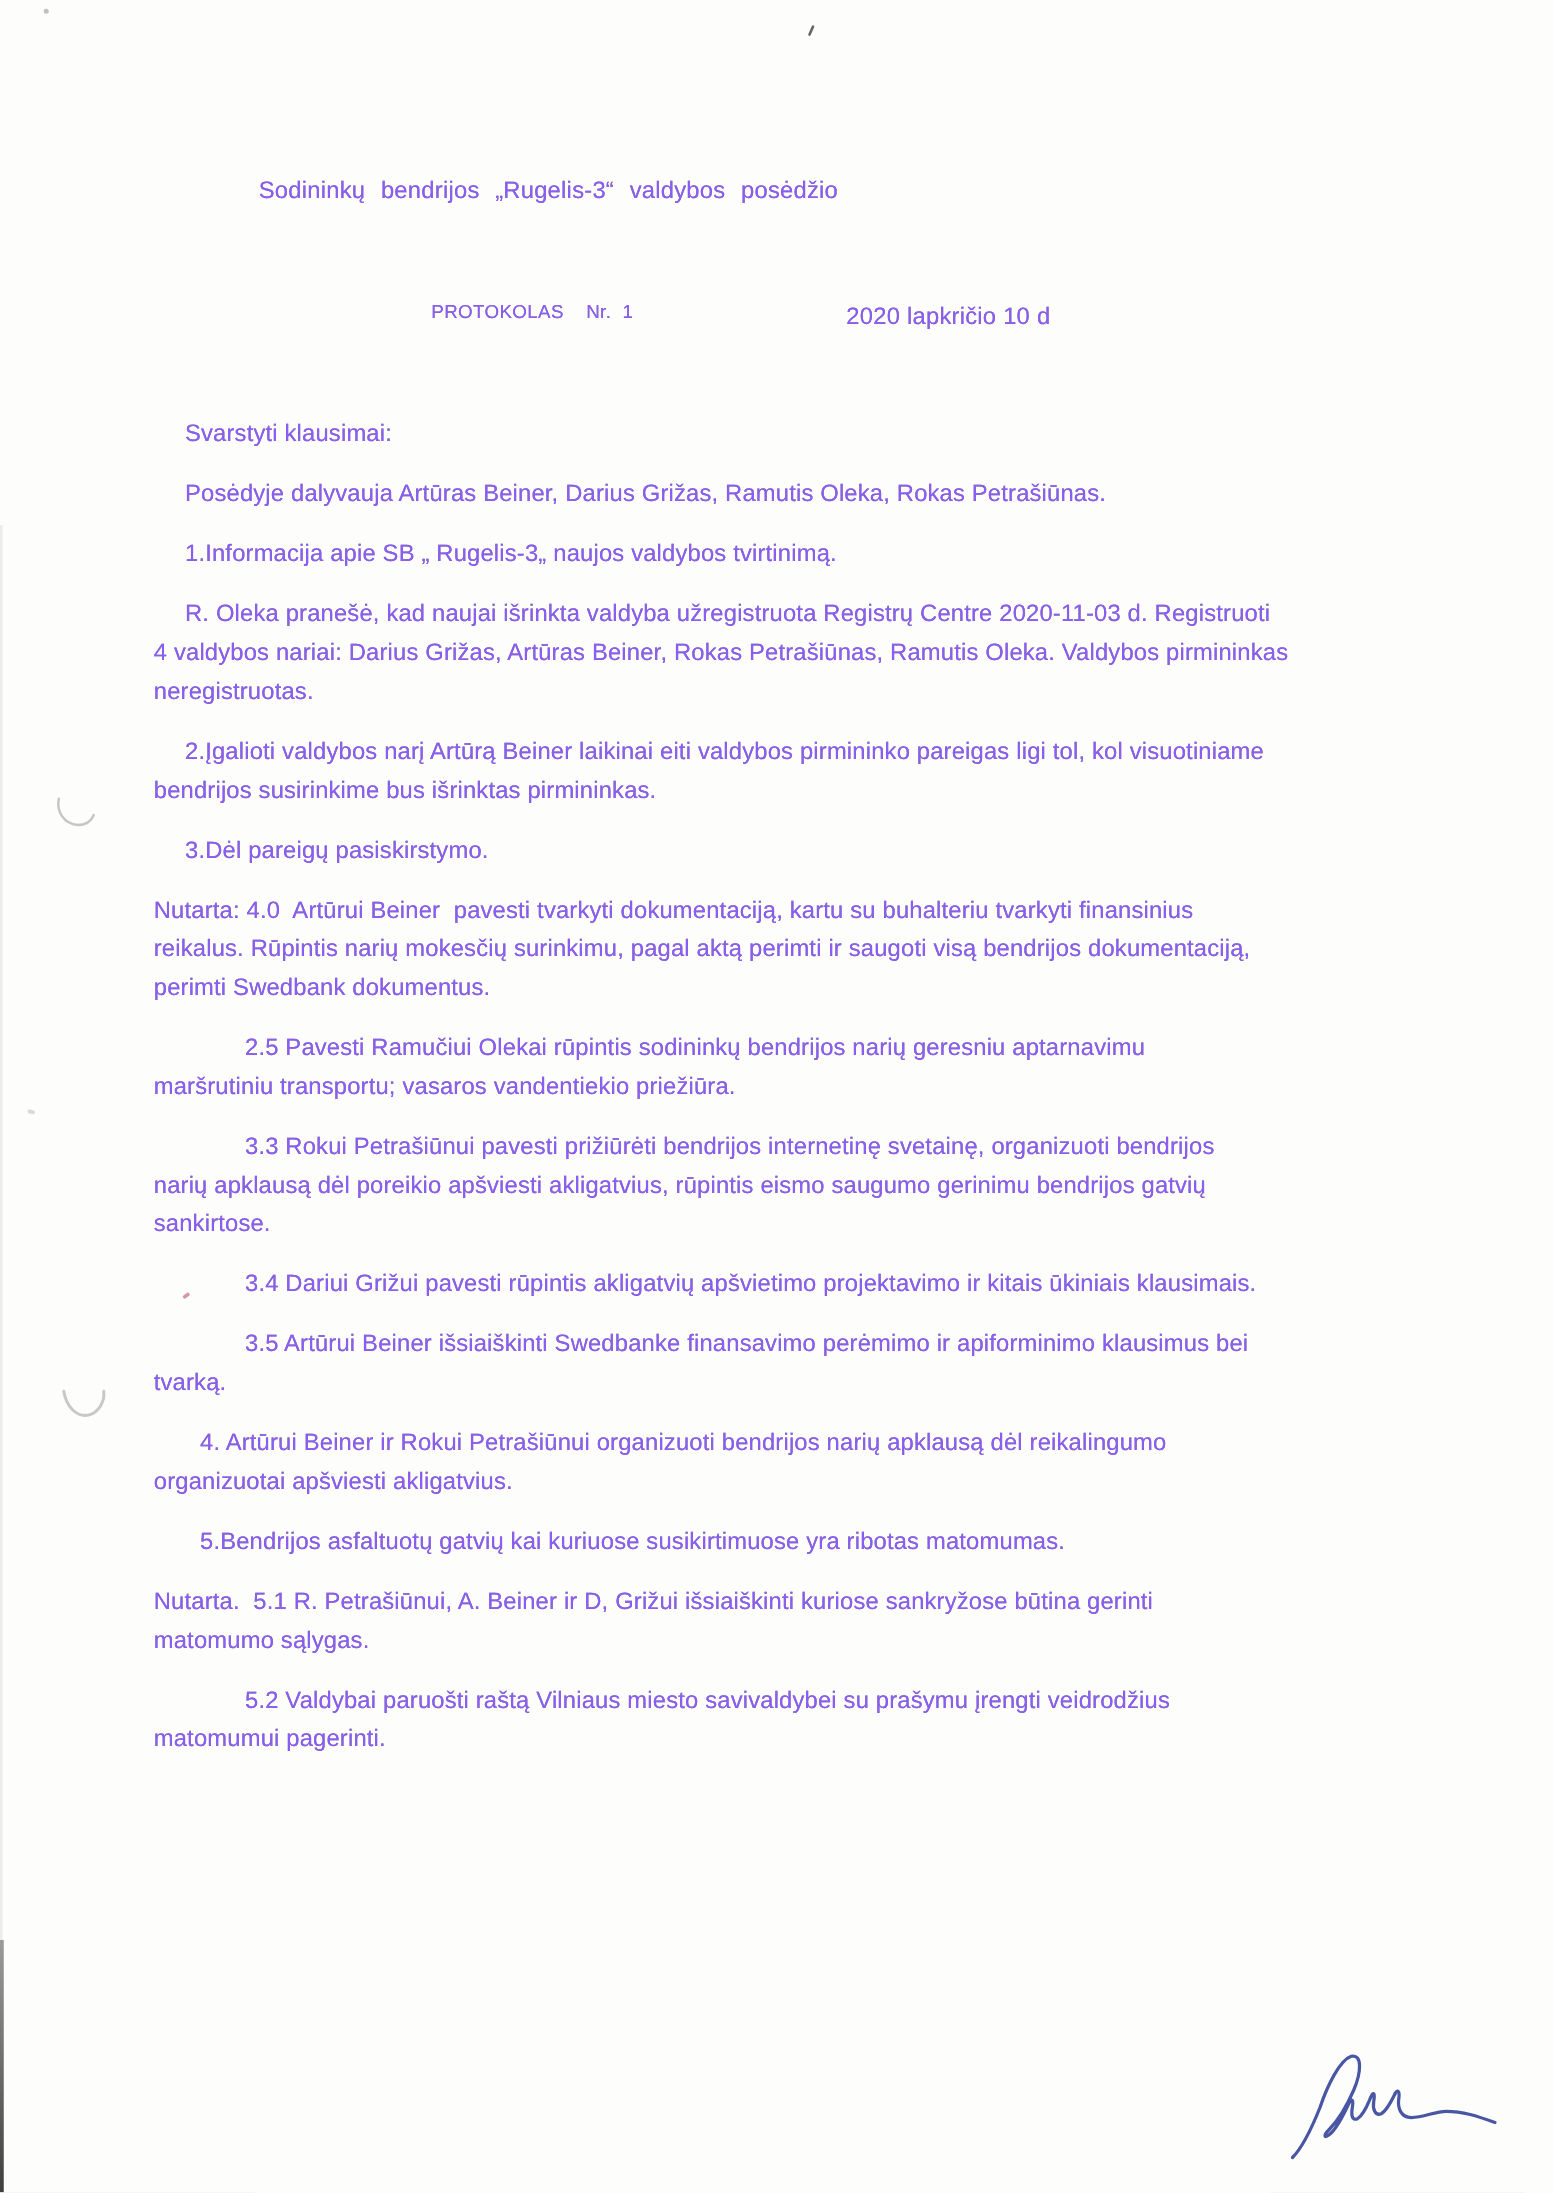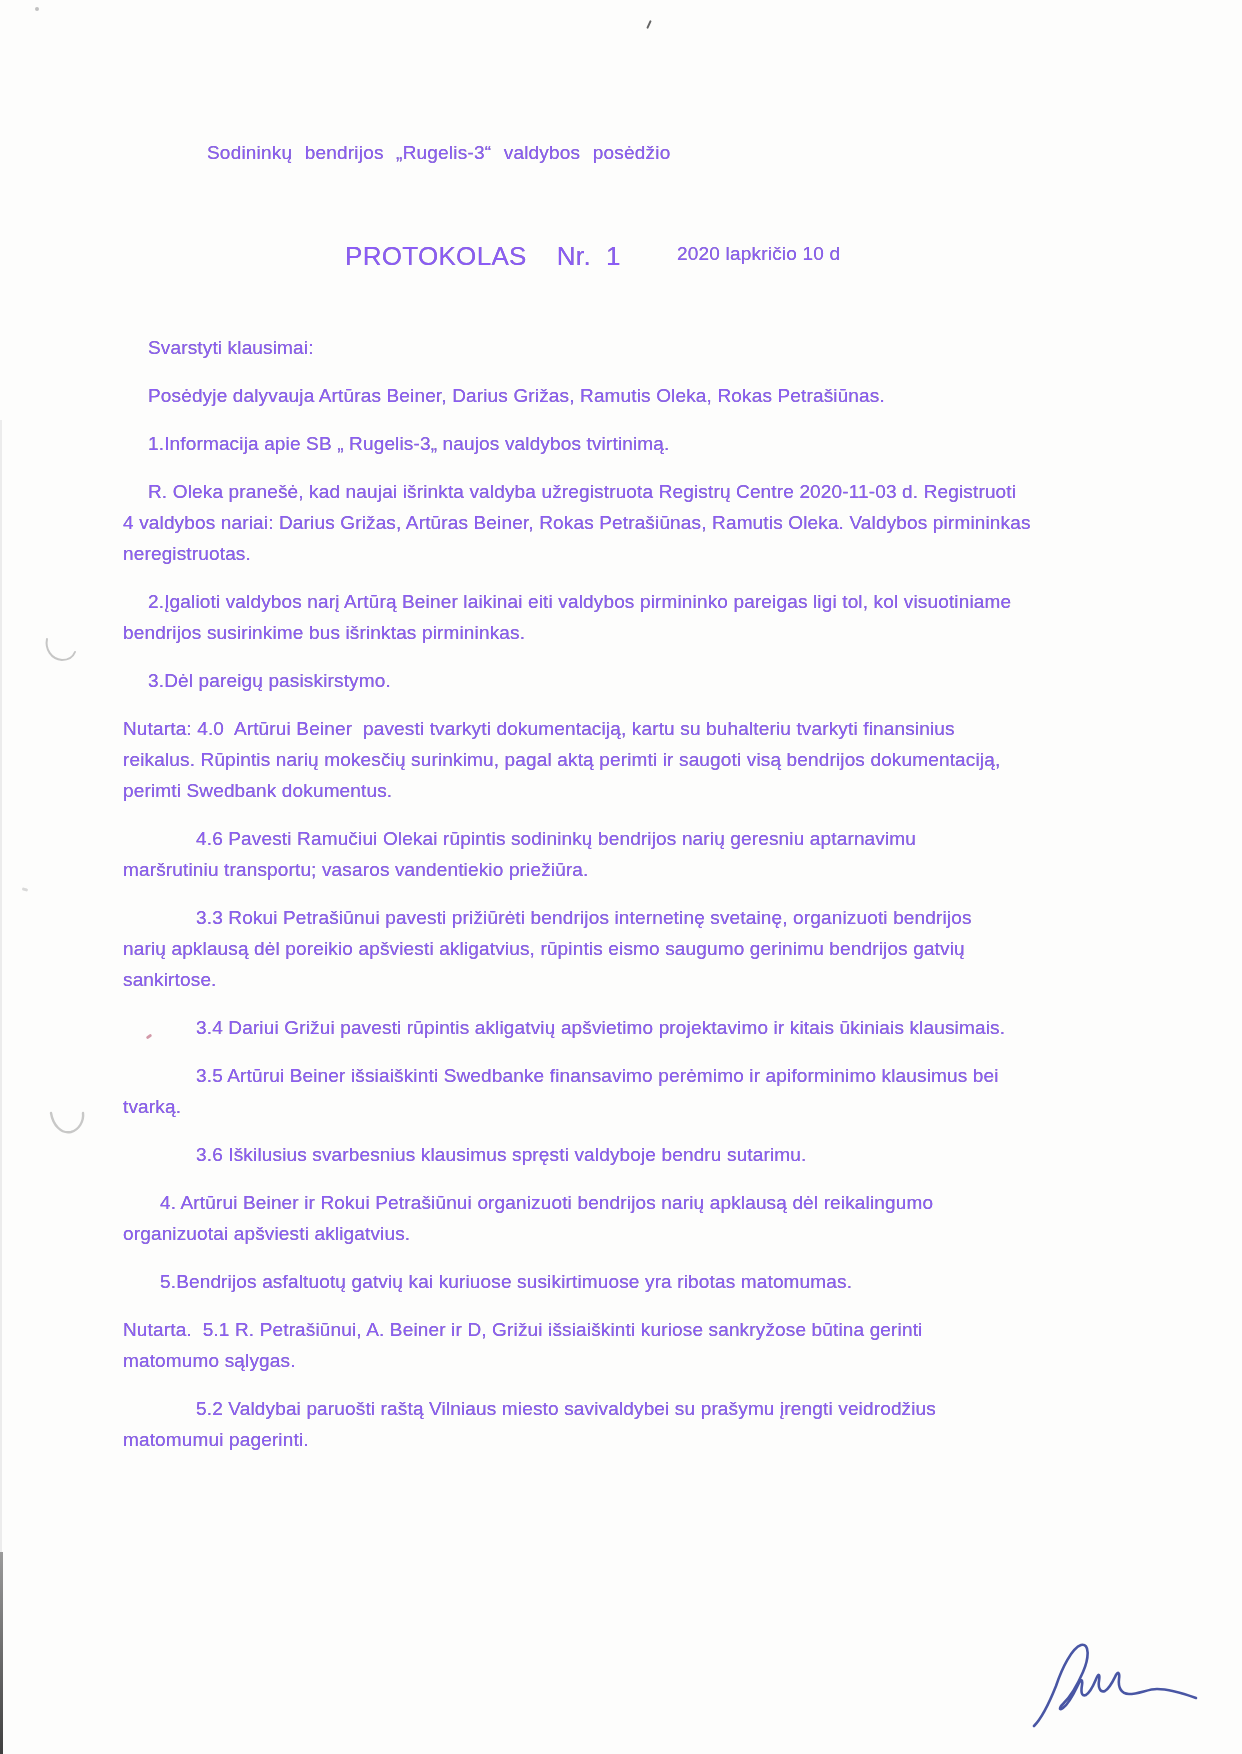--- a/index.html
+++ b/index.html
@@ -16,21 +16,21 @@
     overflow: hidden;
     text-shadow: 0 0 0.5px rgba(20,20,20,0.55);
   }
   .doc-title {
     position: absolute; left: 207px; top: 142px;
     font-size: 19px; word-spacing: 7px; letter-spacing: 0.2px;
     white-space: pre;
   }
   .protocol-label {
     position: absolute; left: 345px; top: 241px;
-    font-size: 26px; white-space: pre; letter-spacing: 0.3px;
+    font-size: 15px; white-space: pre; letter-spacing: 0.3px;
   }
   .protocol-date {
     position: absolute; left: 677px; top: 243px;
     font-size: 19px; letter-spacing: 0.2px; text-align: center;
   }
   .body-text {
     position: absolute; left: 123px; top: 332px; width: 1010px;
     font-size: 19px; line-height: 31px; letter-spacing: 0.15px;
   }
   .body-text p {
@@ -91,29 +91,28 @@
     <p class="ind-1">1.Informacija apie SB „ Rugelis-3„ naujos valdybos tvirtinimą.</p>
     <p class="ind-1">R. Oleka pranešė, kad naujai išrinkta valdyba užregistruota Registrų Centre 2020-11-03 d. Registruoti
 4 valdybos nariai: Darius Grižas, Artūras Beiner, Rokas Petrašiūnas, Ramutis Oleka. Valdybos pirmininkas
 neregistruotas.</p>
     <p class="ind-1">2.Įgalioti valdybos narį Artūrą Beiner laikinai eiti valdybos pirmininko pareigas ligi tol, kol visuotiniame
 bendrijos susirinkime bus išrinktas pirmininkas.</p>
     <p class="ind-1">3.Dėl pareigų pasiskirstymo.</p>
     <p class="ind-0">Nutarta: 4.0  Artūrui Beiner  pavesti tvarkyti dokumentaciją, kartu su buhalteriu tvarkyti finansinius
 reikalus. Rūpintis narių mokesčių surinkimu, pagal aktą perimti ir saugoti visą bendrijos dokumentaciją,
 perimti Swedbank dokumentus.</p>
-    <p class="ind-2">4.6 Pavesti Ramučiui Olekai rūpintis sodininkų bendrijos narių geresniu aptarnavimu
+    <p class="ind-2">2.5 Pavesti Ramučiui Olekai rūpintis sodininkų bendrijos narių geresniu aptarnavimu
 maršrutiniu transportu; vasaros vandentiekio priežiūra.</p>
     <p class="ind-2">3.3 Rokui Petrašiūnui pavesti prižiūrėti bendrijos internetinę svetainę, organizuoti bendrijos
 narių apklausą dėl poreikio apšviesti akligatvius, rūpintis eismo saugumo gerinimu bendrijos gatvių
 sankirtose.</p>
     <p class="ind-2">3.4 Dariui Grižui pavesti rūpintis akligatvių apšvietimo projektavimo ir kitais ūkiniais klausimais.</p>
     <p class="ind-2">3.5 Artūrui Beiner išsiaiškinti Swedbanke finansavimo perėmimo ir apiforminimo klausimus bei
 tvarką.</p>
-    <p class="ind-2">3.6 Iškilusius svarbesnius klausimus spręsti valdyboje bendru sutarimu.</p>
     <p class="ind-15">4. Artūrui Beiner ir Rokui Petrašiūnui organizuoti bendrijos narių apklausą dėl reikalingumo
 organizuotai apšviesti akligatvius.</p>
     <p class="ind-15">5.Bendrijos asfaltuotų gatvių kai kuriuose susikirtimuose yra ribotas matomumas.</p>
     <p class="ind-0">Nutarta.  5.1 R. Petrašiūnui, A. Beiner ir D, Grižui išsiaiškinti kuriose sankryžose būtina gerinti
 matomumo sąlygas.</p>
     <p class="ind-2">5.2 Valdybai paruošti raštą Vilniaus miesto savivaldybei su prašymu įrengti veidrodžius
 matomumui pagerinti.</p>
   </div>
 
   <div class="signature-wrap">

